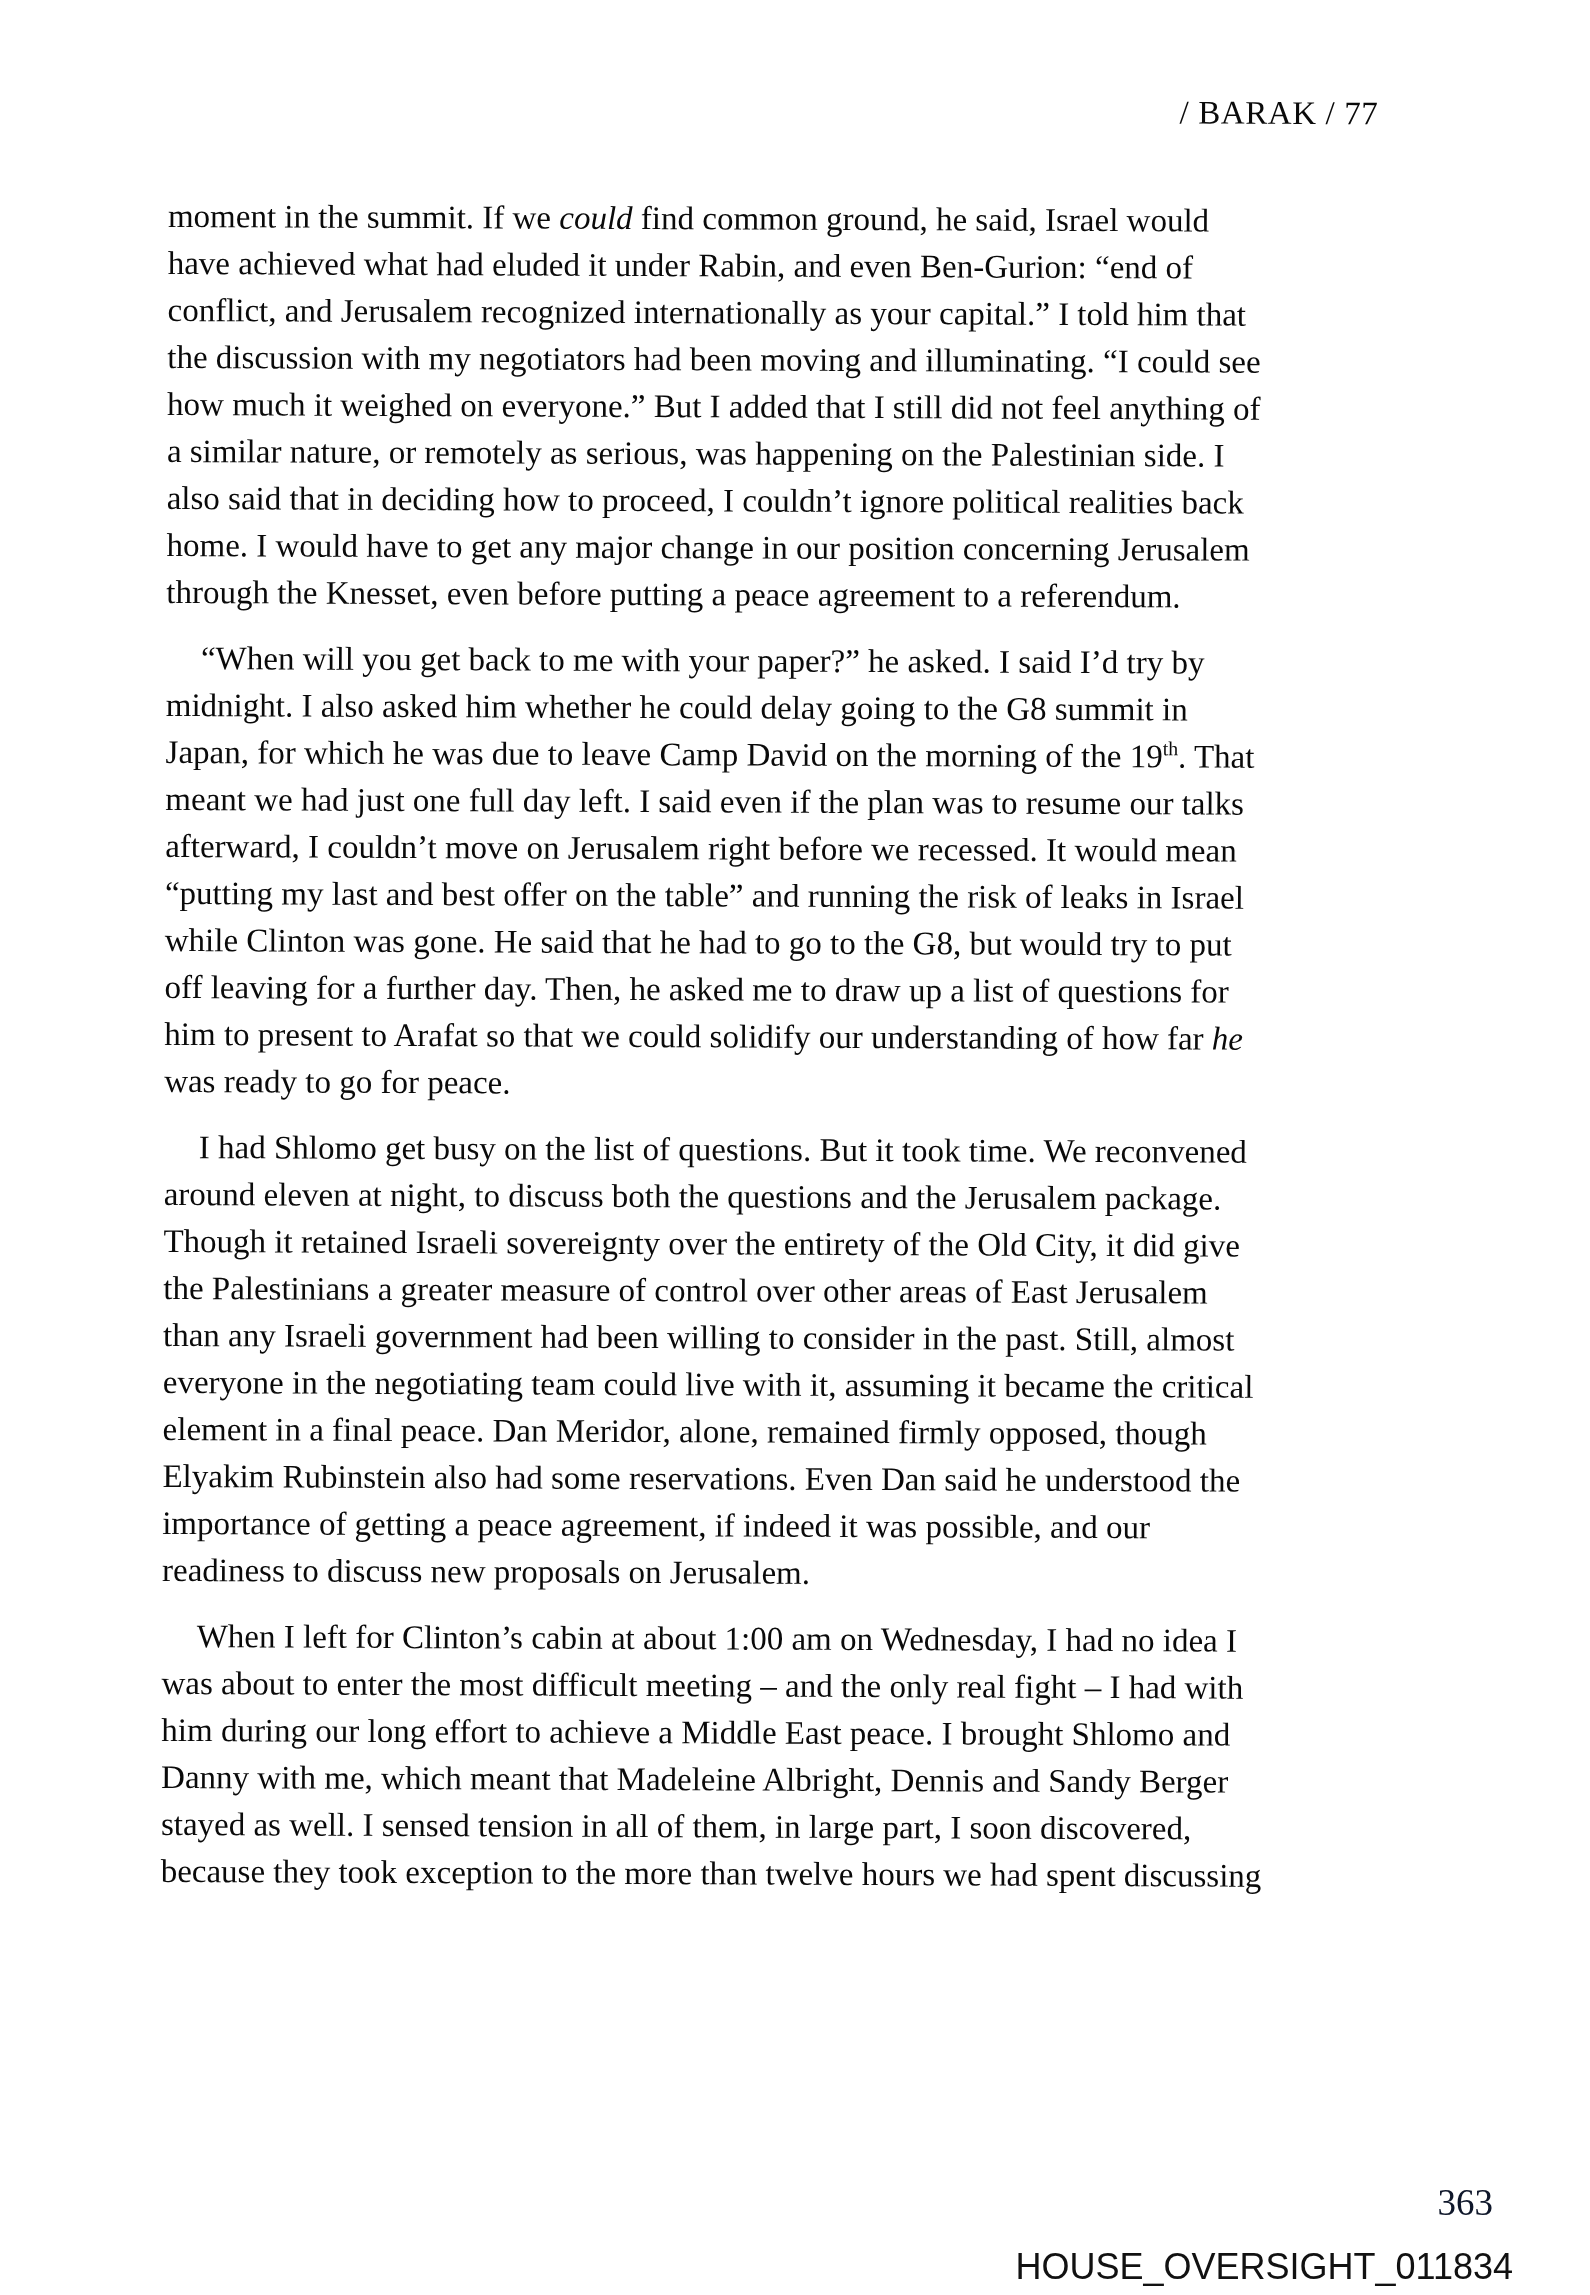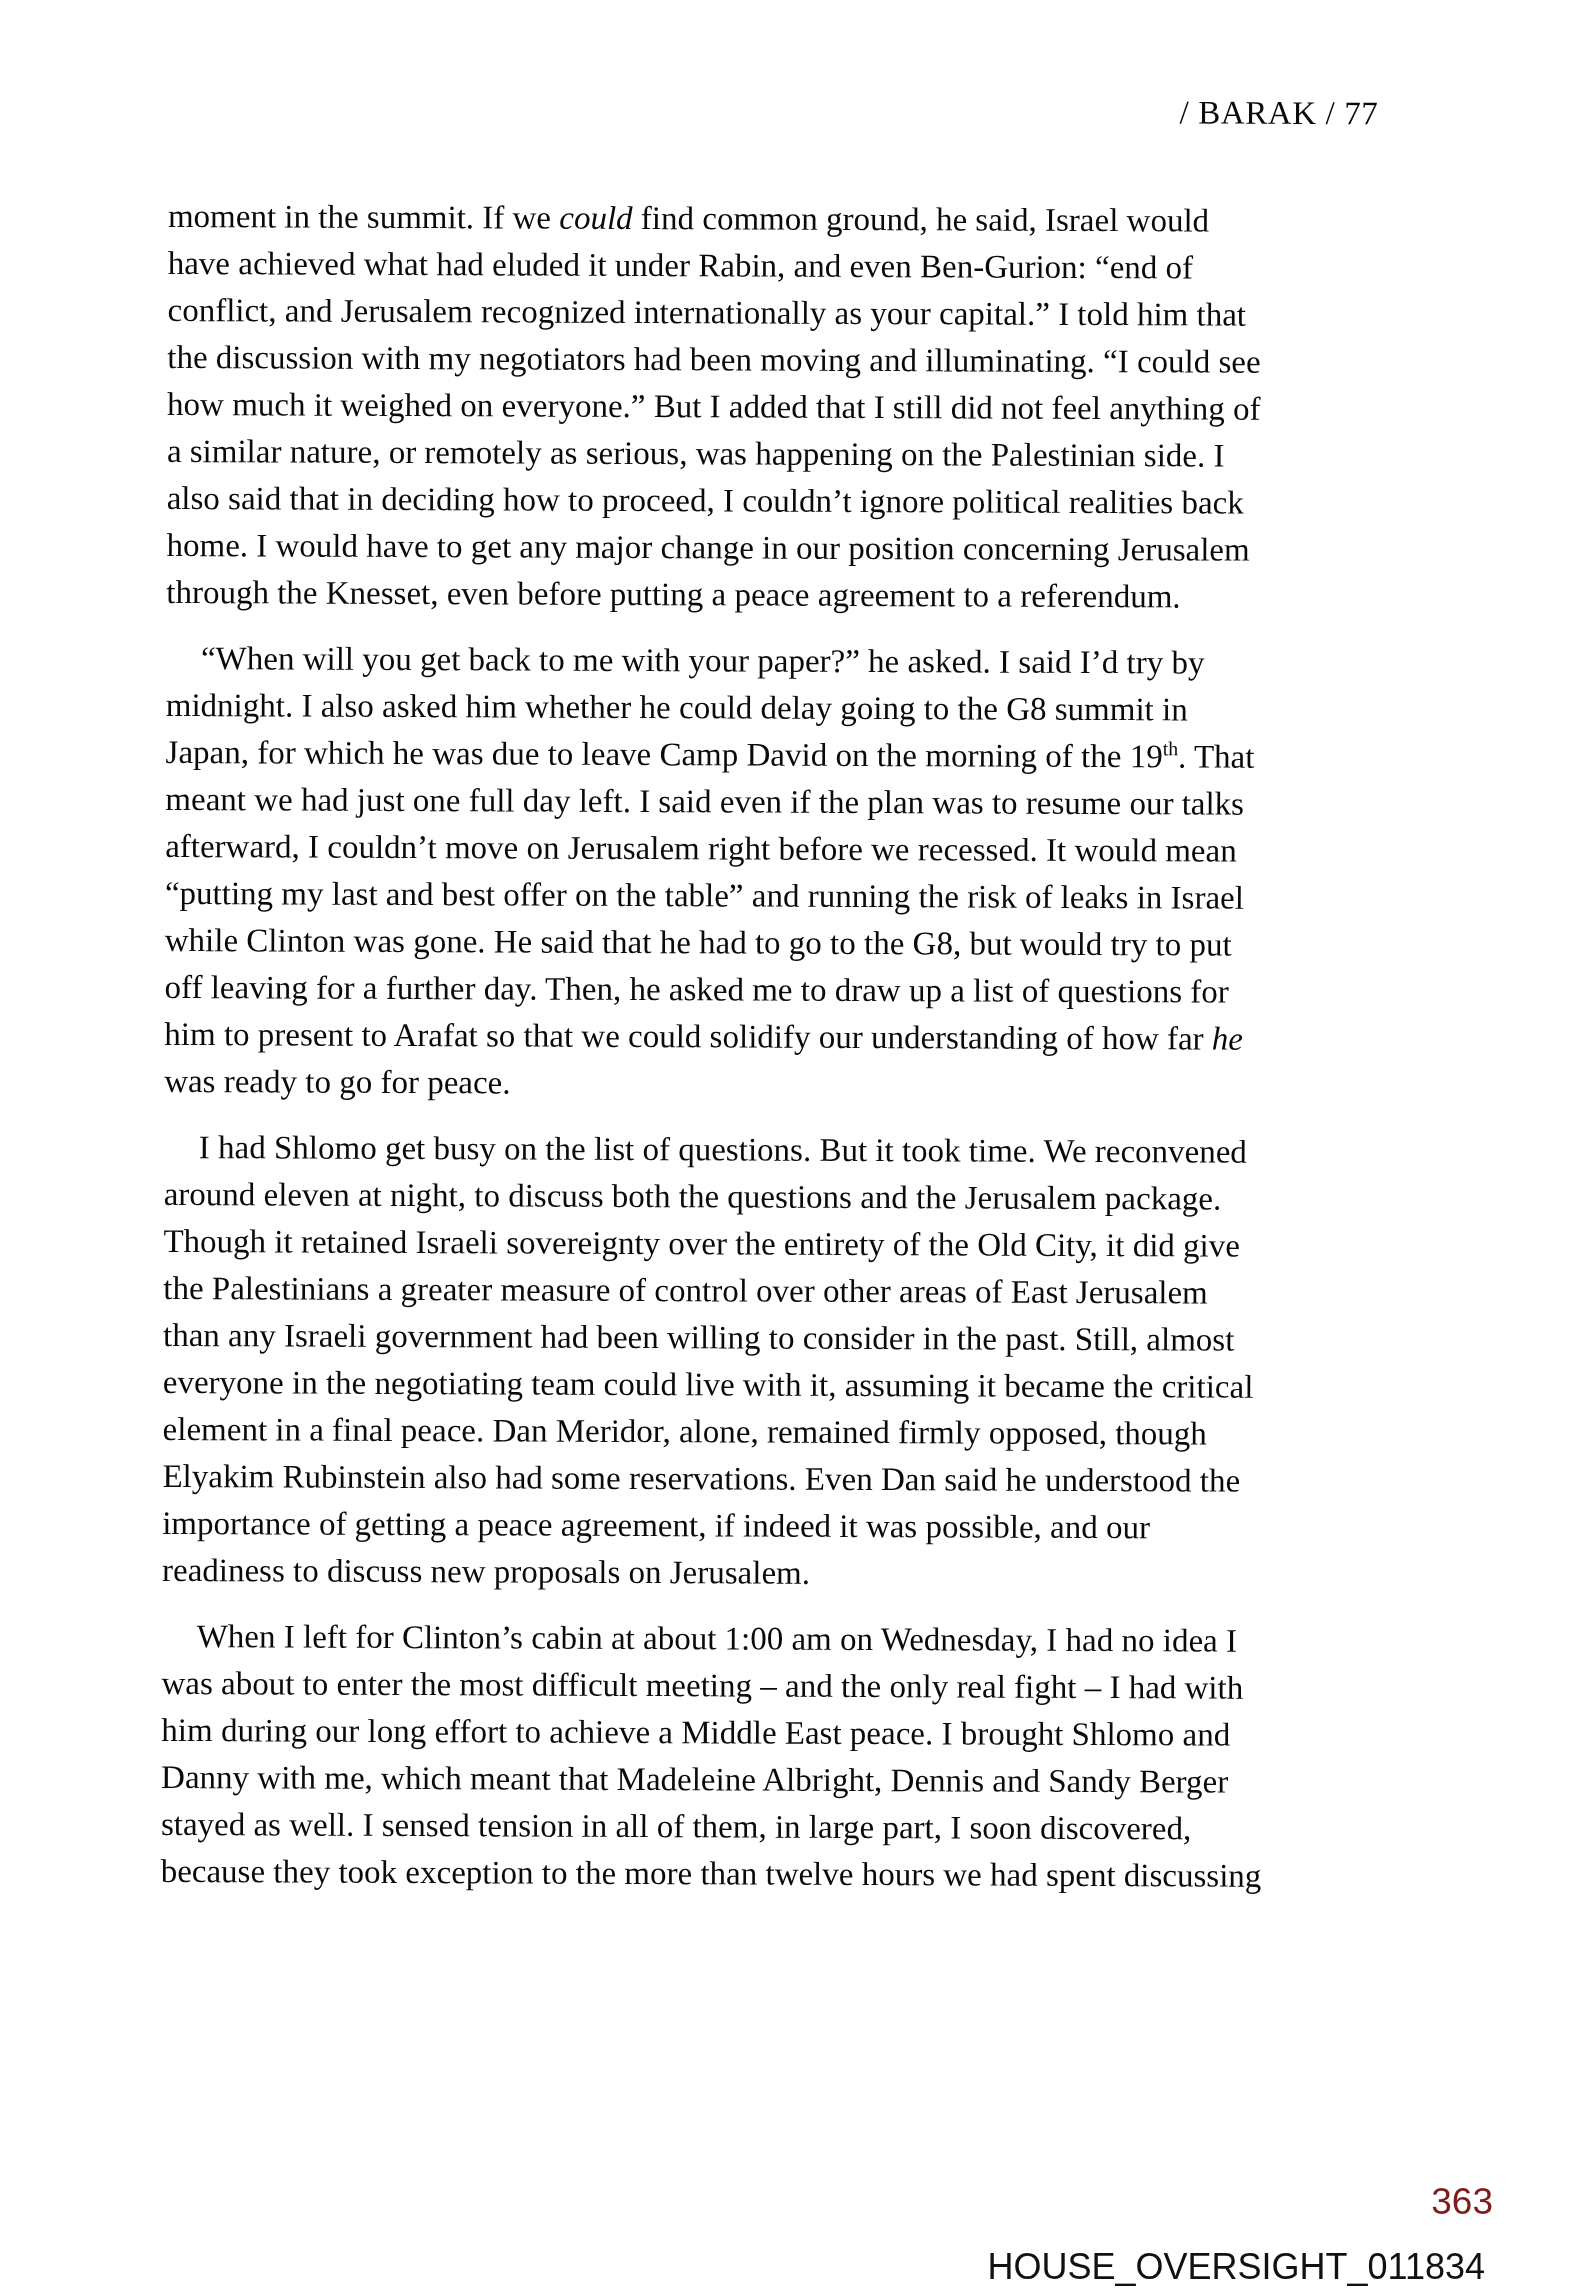--- a/index.html
+++ b/index.html
@@ -59,29 +59,29 @@
   .para sup {
     font-size: 0.6em;
     vertical-align: super;
     line-height: 0;
   }
   
   .page-number {
     position: absolute;
     top: 2181px;
     right: 98px;
-    font-family: Liberation Sans, sans-serif;
+    font-family: Liberation Serif, serif;
     font-size: 37px;
-    color: #7f1d1d;
+    color: #0f172a;
     text-align: right;
   }
   .bates-stamp {
     position: absolute;
     top: 2246px;
-    right: 106px;
+    right: 78px;
     font-family: "Liberation Sans", sans-serif;
     font-size: 36px;
     color: #111111;
   }
 </style>
 </head>
 <body>
 
 <div class="page">
   <div class="scan">

